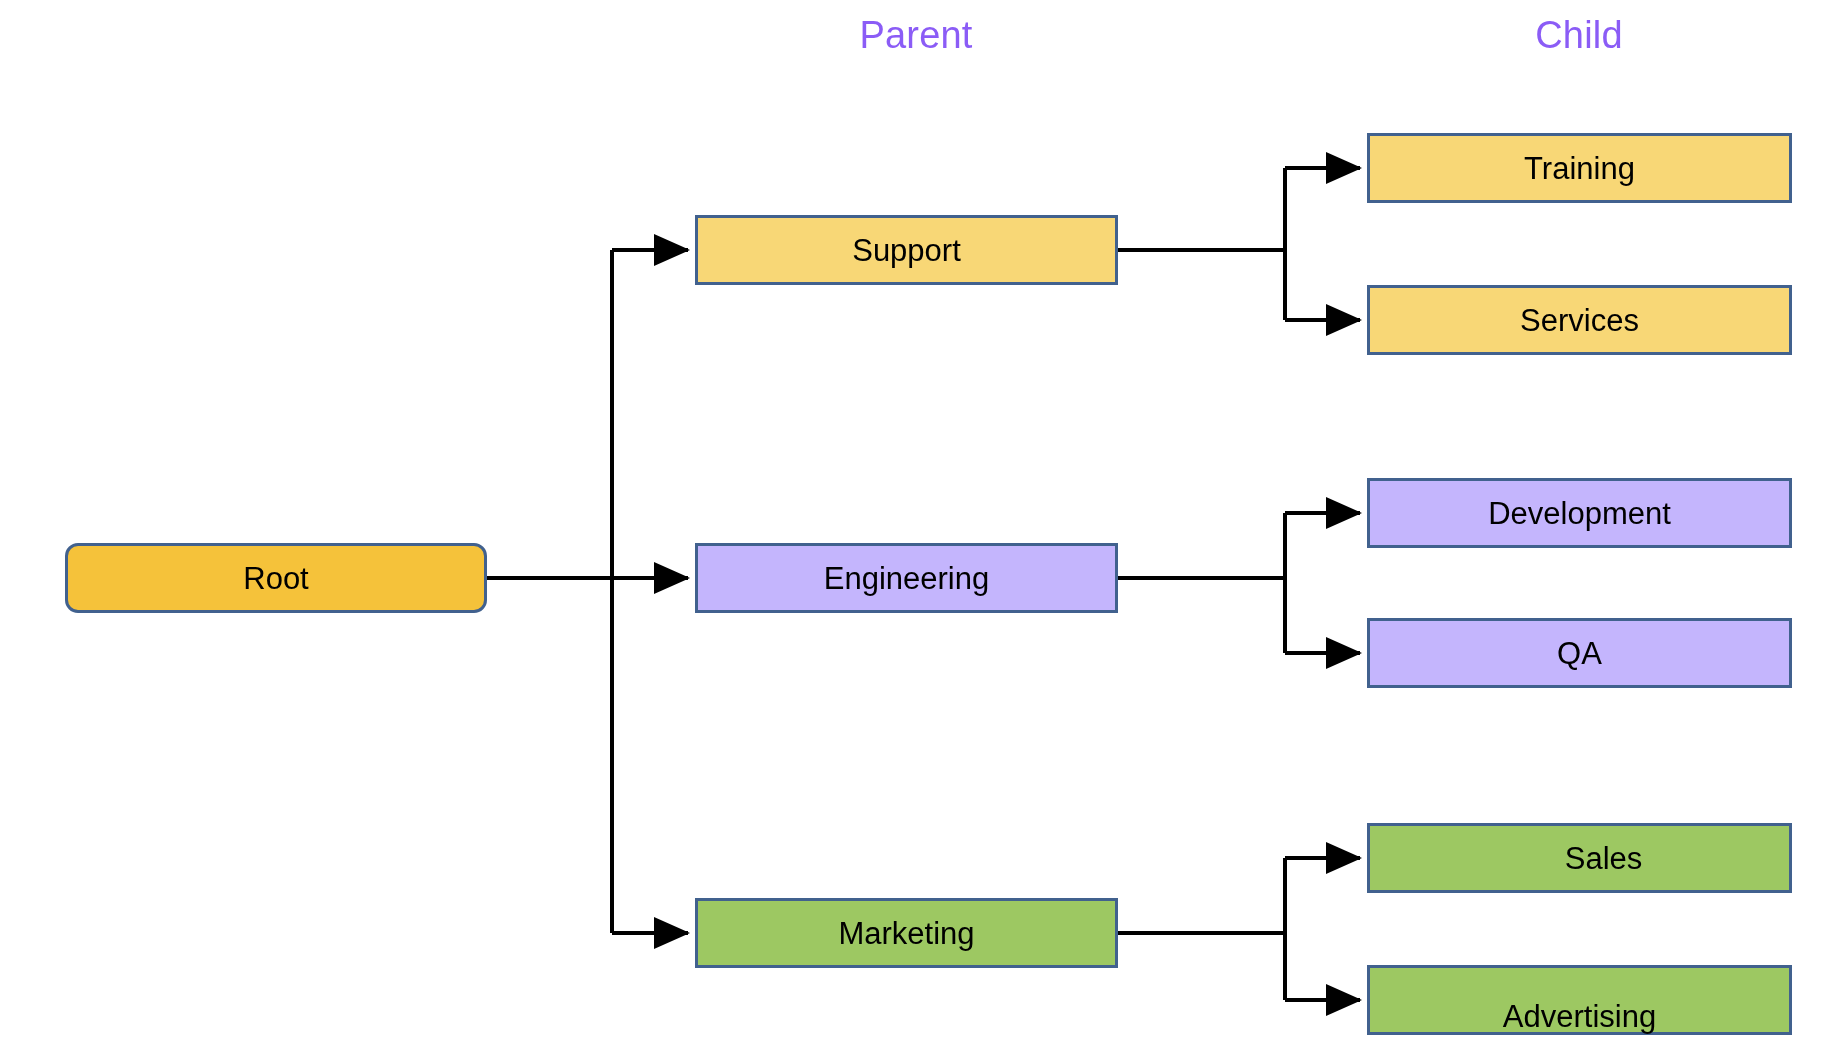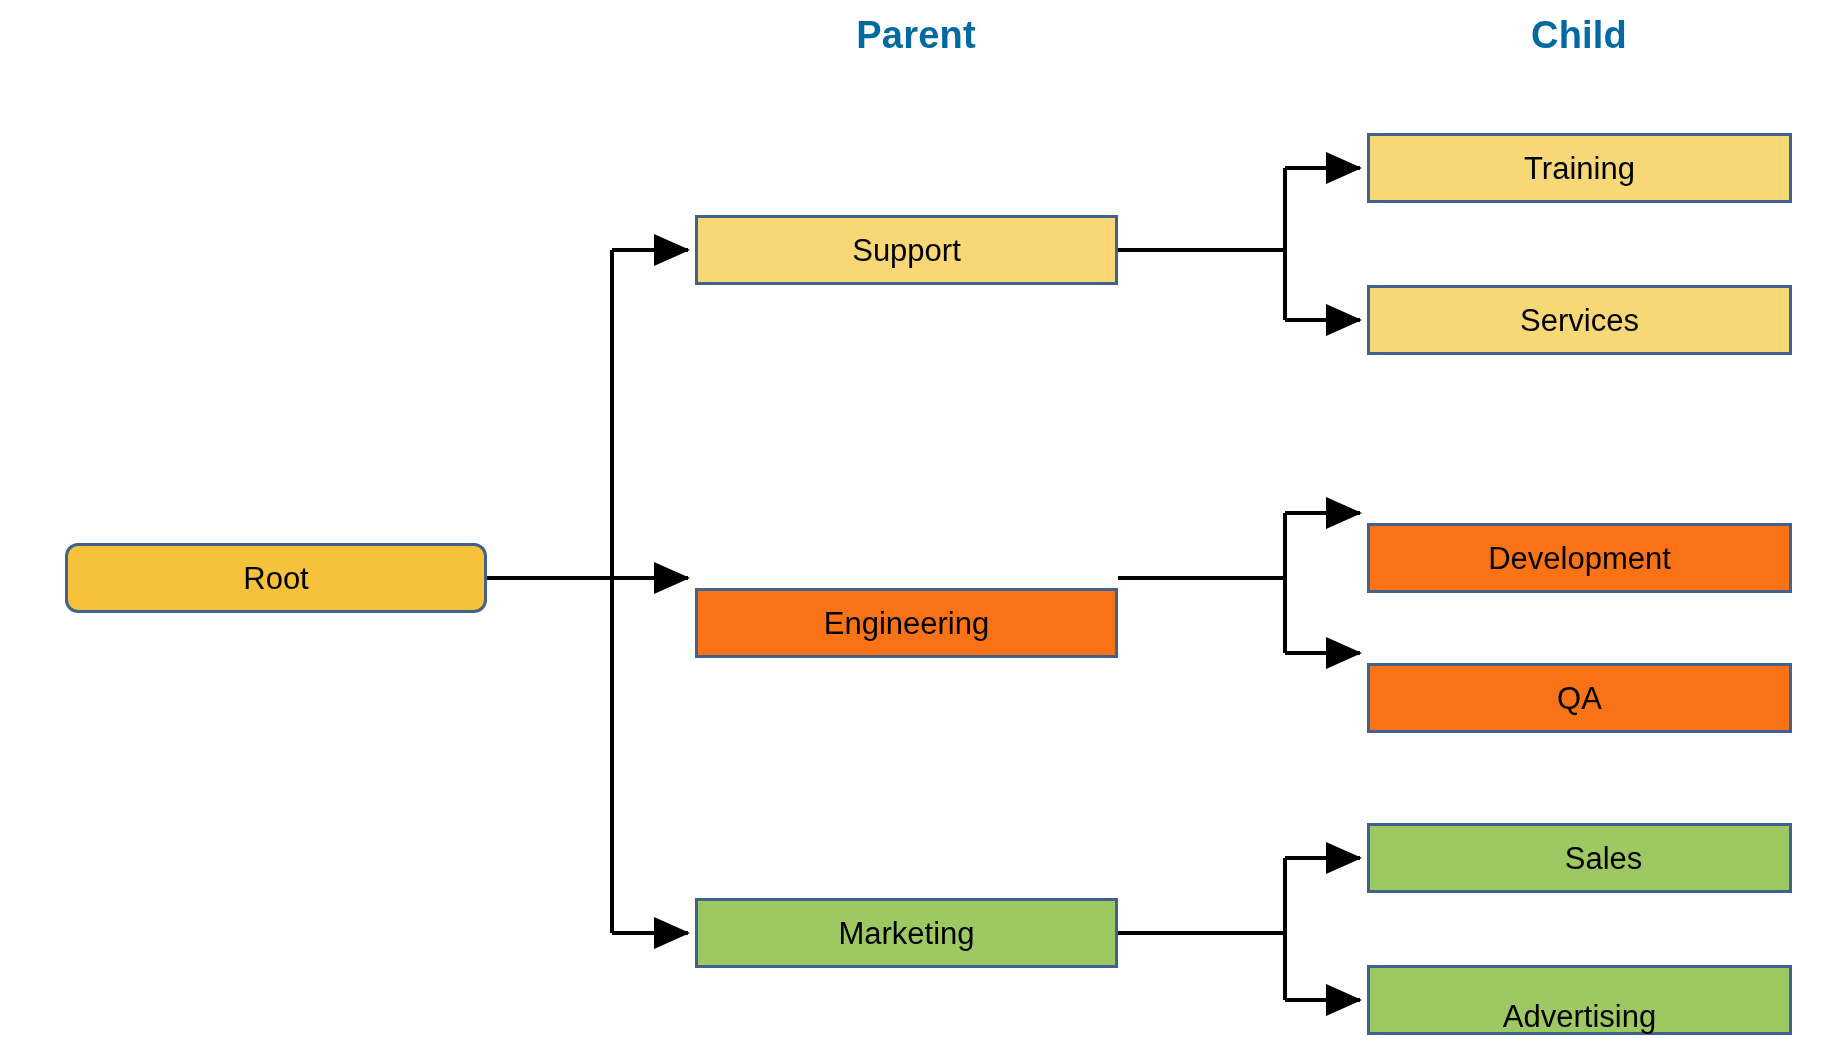--- a/index.html
+++ b/index.html
@@ -16,22 +16,22 @@
     position: relative;
     width: 1830px;
     height: 1044px;
     background: #ffffff;
     overflow: hidden;
   }
   
   .col-header {
     position: absolute;
     font-size: 38px;
-    font-weight: bold;
-    color: #0369a1;
+    font-weight: normal;
+    color: #8b5cf6;
     letter-spacing: 0.2px;
     text-align: center;
     white-space: nowrap;
     line-height: 1;
   }
   #header-parent { left: 706px; top: 16px; width: 420px; }
   #header-child  { left: 1366px; top: 16px; width: 426px; }
 
   
   .node {
@@ -44,21 +44,21 @@
     color: #000000;
     font-size: 31px;
     font-weight: normal;
     line-height: 1;
     white-space: nowrap;
   }
   .node-label { display: block; }
 
   .fill-root     { background: #F5C23A; }
   .fill-yellow   { background: #F8D776; }
-  .fill-blue     { background: #f97316; margin-top: 45px; }
+  .fill-blue     { background: #c4b5fd; }
   .fill-green    { background: #9DC862; }
 
   
   #wires {
     position: absolute;
     left: 0;
     top: 0;
     width: 1830px;
     height: 1044px;
     pointer-events: none;

